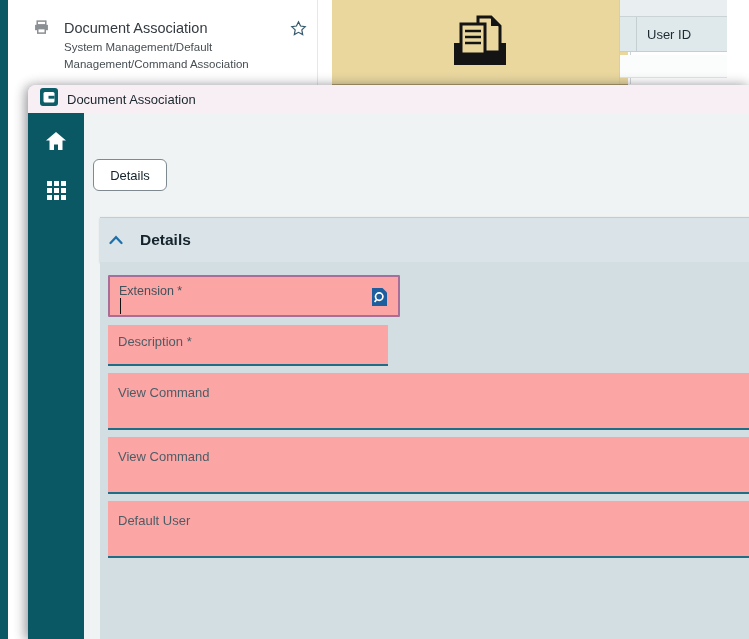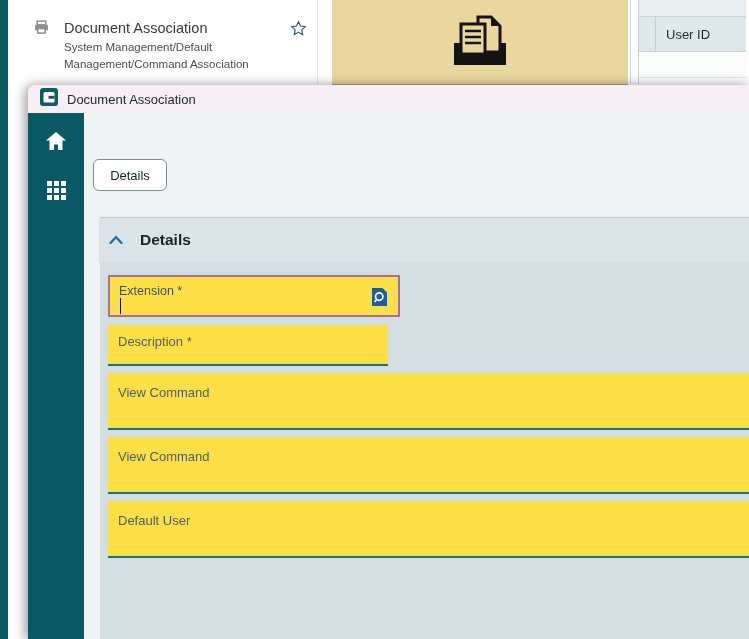--- a/index.html
+++ b/index.html
@@ -18,21 +18,21 @@
   .bg-menu-item { position:absolute; left:8px; top:0; width:310px; height:86px; background:#ffffff; border-right:1px solid #e4e8ea; }
   .bg-menu-icon { position:absolute; left:26px; top:20px; }
   .bg-menu-title { position:absolute; left:56px; top:20px; font-size:14.5px; color:#333a40; }
   .bg-menu-sub1 { position:absolute; left:56px; top:41px; font-size:11.5px; color:#474e53; }
   .bg-menu-sub2 { position:absolute; left:56px; top:58px; font-size:11.5px; color:#474e53; }
   .bg-star { position:absolute; left:282px; top:20px; cursor:pointer; }
 
   .bg-tile { position:absolute; left:332px; top:0; width:296px; height:86px; background:#e9d79e; border-bottom:2px solid #ab9666; display:flex; align-items:center; justify-content:center; cursor:pointer; }
   .bg-divider { position:absolute; left:630px; top:0; width:1px; height:84px; background:#ced3d5; }
 
-  .bg-table { position:absolute; left:638px; top:0; width:108px; height:84px; border-left:1px solid #c8cfd2; }
+  .bg-table { position:absolute; left:619px; top:0; width:108px; height:84px; border-left:1px solid #c8cfd2; }
   .tbl-top { height:17px; background:#e9eef0; border-bottom:1px solid #ccd3d6; }
   .tbl-header { height:35px; background:#dfe9ec; border-bottom:1px solid #c5cfd3; display:flex; align-items:stretch; }
   .tbl-cell-narrow { width:17px; border-right:1px solid #c5cfd3; }
   .tbl-cell-label { flex:1; display:flex; align-items:center; padding-left:10px; font-size:13px; color:#1c2a31; }
   .tbl-row { height:23px; margin-top:3px; background:#fbfcfc; border-bottom:1px solid #e2e6e8; }
 
   
   .window {
     position:absolute; left:28px; top:85px; width:721px; height:554px;
     background:#f0f3f4; border-radius:8px 0 0 0; overflow:hidden;
@@ -57,21 +57,21 @@
 
   .details-section { margin-top:26px; margin-left:11px; margin-right:-12px; flex:1; display:flex; flex-direction:column; }
   .section-header {
     height:45px; background:#dae4e8; border-top:1px solid #c2ccd1;
     display:flex; align-items:center; padding-left:9px; cursor:pointer; flex:0 0 auto;
     box-shadow: 0 1px 2px rgba(120,135,143,0.45);
   }
   .section-title { margin-left:17px; font-size:15.5px; font-weight:bold; color:#15242c; }
   .section-body { flex:1; background:#d3dee3; padding:13px 0 0 8px; }
 
-  .field { position:relative; background:#fde047;text-decoration:underline; }
+  .field { position:relative; background:#fca5a5;text-decoration:underline; }
   .field .flabel { position:absolute; top:9px; left:10px; font-size:13px; color:#4d5d66; }
   .field input { position:absolute; left:9px; top:23px; right:28px; height:15px; border:none; outline:none; background:transparent; font-size:13px; font-family:"Liberation Sans", sans-serif; color:#15242c; }
 
   .field-extension { width:292px; height:42px; border:2px solid #a86e97; border-radius:1px; margin-bottom:8px; }
   .field-extension .flabel { top:7px; left:9px; font-size:12.5px; color:#43525a; }
   .caret { position:absolute; left:10px; top:21px; width:1px; height:16px; background:#111; animation: blink 1.1s steps(1) infinite; }
   @keyframes blink { 50% { opacity:0; } }
   .search-btn { position:absolute; right:10px; top:10px; width:17px; height:20px; cursor:pointer; }
 
   .field-description { width:280px; height:41px; border-bottom:2px solid #1f6e86; margin-bottom:7px; }

